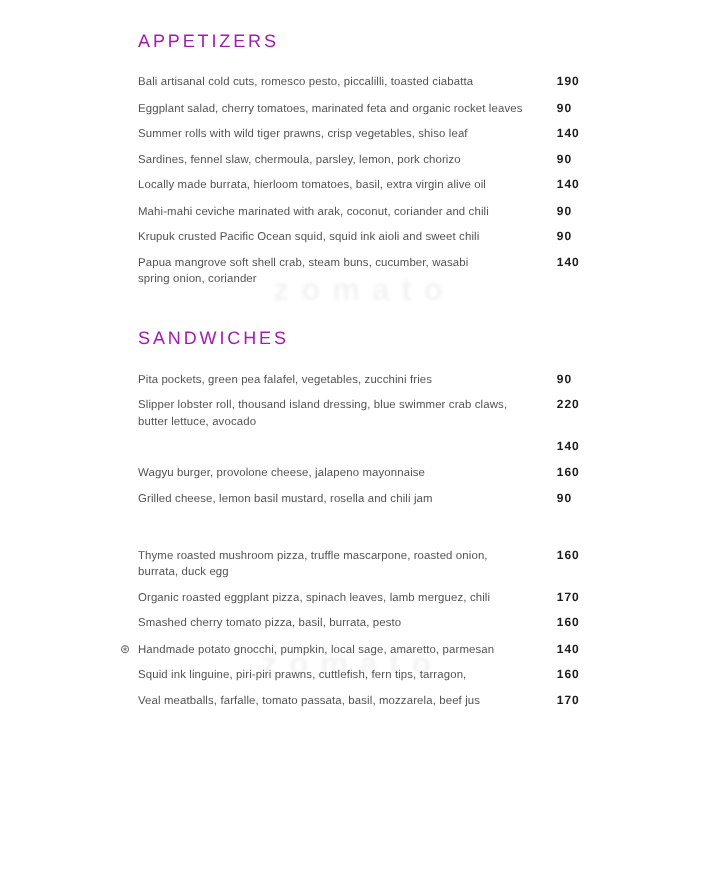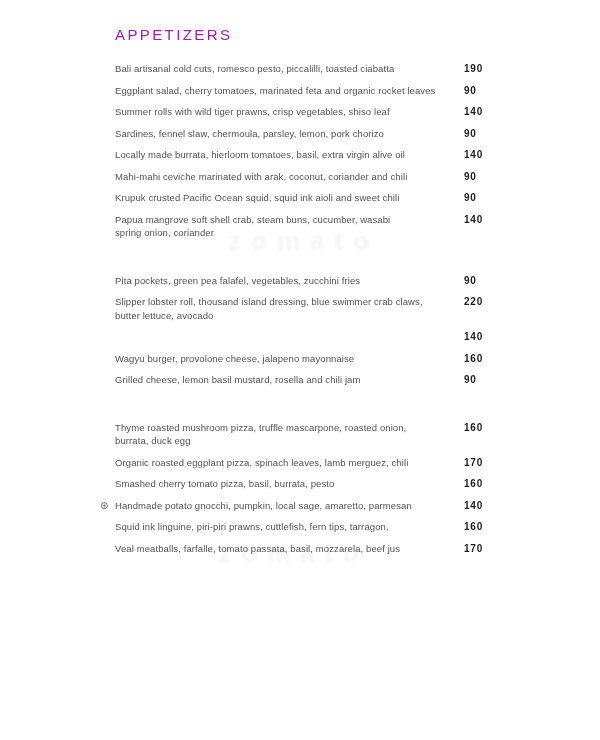--- a/index.html
+++ b/index.html
@@ -145,20 +145,21 @@
     <span class="item-desc">
               <span class="line">Papua mangrove soft shell crab, steam buns, cucumber, wasabi</span>
               <span class="line">spring onion, coriander</span>
             </span>
     <span class="item-price">140</span>
   </div>
 </div>
   </section>
 
   <section class="menu-section">
+    <h2 class="section-title">SANDWICHES</h2>
     <div class="items">
   <div class="item">
 
     <span class="item-desc">
               <span class="line">Pita pockets, green pea falafel, vegetables, zucchini fries</span>
             </span>
     <span class="item-price">90</span>
   </div>
 
   <div class="item">

